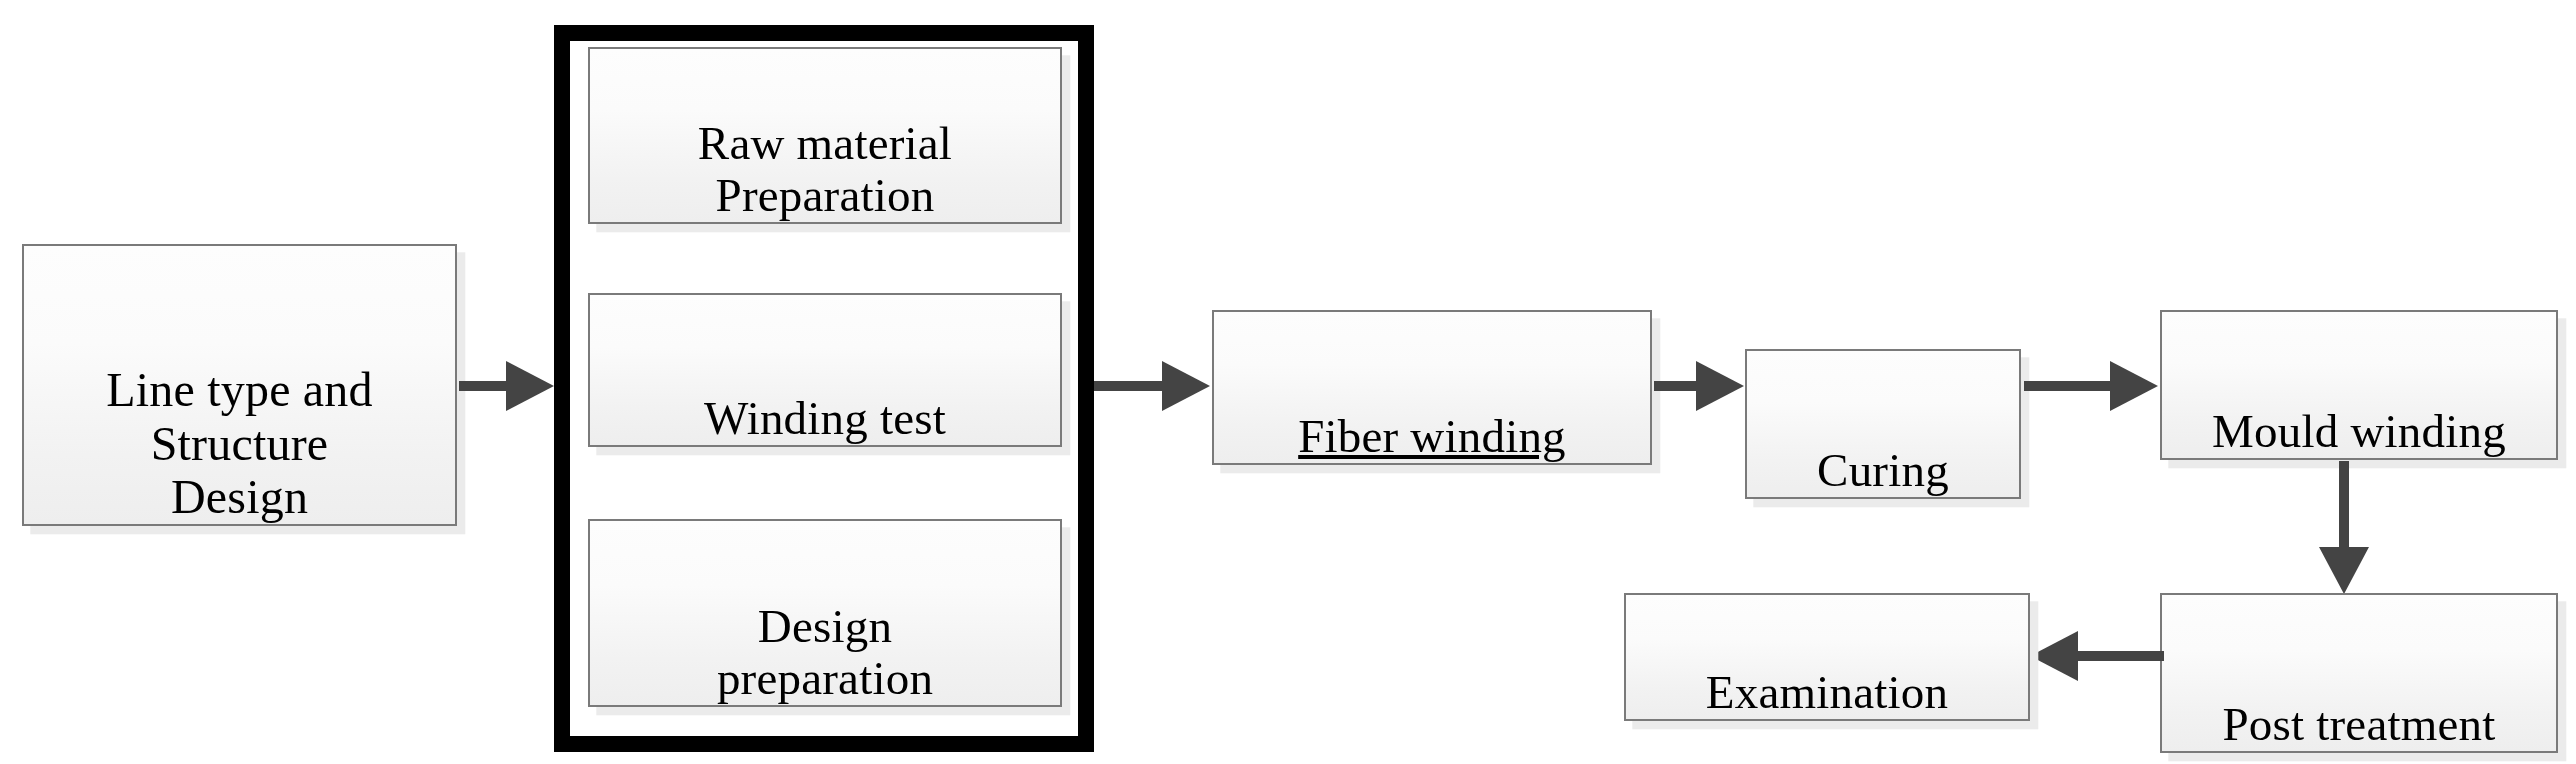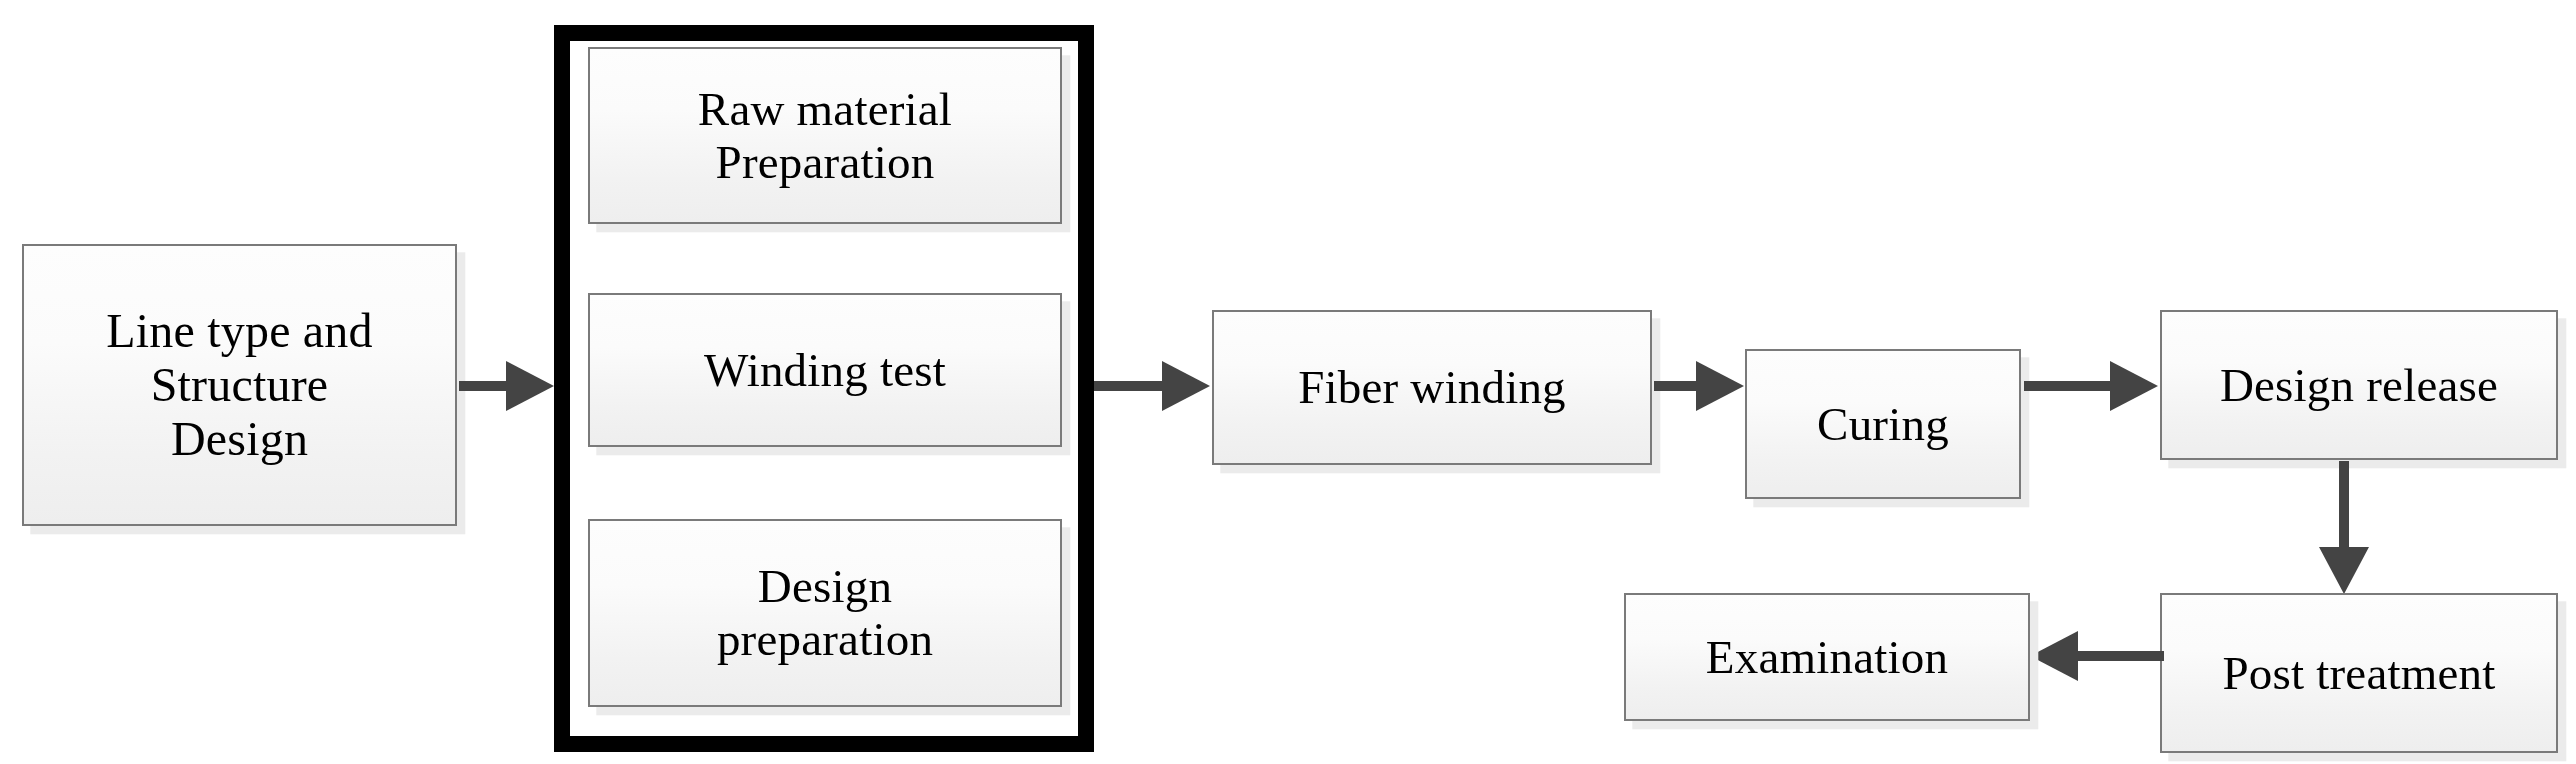--- a/index.html
+++ b/index.html
@@ -17,21 +17,21 @@
   }
 
   
   .box {
     position: absolute;
     box-sizing: border-box;
     border: 2.3px solid #7a7a7a;
     background: linear-gradient(to bottom, #fdfdfd 0%, #fbfbfb 35%, #f2f2f2 75%, #eeeeee 100%);
     box-shadow: 8.3px 8.3px 0 0 #ebebeb;
     display: flex;
-    align-items: center;
+    align-items: flex-end;
     justify-content: center;
     text-align: center;
     color: #000000;
     line-height: 1.12;
     letter-spacing: 0.2px;
   }
   .box .label {
     display: block;
     width: 100%;
     padding: 0 6px;
@@ -129,40 +129,40 @@
   <div class="box" style="left:588px; top:519px; width:474px; height:188px; font-size:47px;">
     <span class="label">Design
 preparation</span>
   </div>
 
   <div class="arrow-h" style="left:1094px; top:386px; width:117px;">
     <div class="shaft" style="width:72px;"></div>
     <div class="head-right" style="left:68px;"></div>
   </div>
 
-  <div class="box" style="left:1212px; top:310px; width:440px; height:155px; font-size:47px;">
+  <div class="box" style="left:1212px; top:310px; width:440px; height:155px; font-size:47px;text-decoration:underline;">
     <span class="label">Fiber winding</span>
   </div>
 
   <div class="arrow-h" style="left:1654px; top:386px; width:90px;">
     <div class="shaft" style="width:47px;"></div>
     <div class="head-right" style="left:42px;"></div>
   </div>
 
   <div class="box" style="left:1745px; top:314px; width:276px; height:150px; font-size:47px;margin-top:35px;">
     <span class="label">Curing</span>
   </div>
 
   <div class="arrow-h" style="left:2024px; top:386px; width:135px;">
     <div class="shaft" style="width:90px;"></div>
     <div class="head-right" style="left:86px;"></div>
   </div>
 
   <div class="box" style="left:2160px; top:310px; width:398px; height:150px; font-size:47px;">
-    <span class="label">Design release</span>
+    <span class="label">Mould winding</span>
   </div>
 
   <div class="arrow-v" style="left:2344px; top:461px; height:133px;">
     <div class="shaft" style="height:90px;"></div>
     <div class="head-down" style="top:86px;"></div>
   </div>
 
   <div class="box" style="left:2160px; top:593px; width:398px; height:160px; font-size:47px;">
     <span class="label">Post treatment</span>
   </div>

